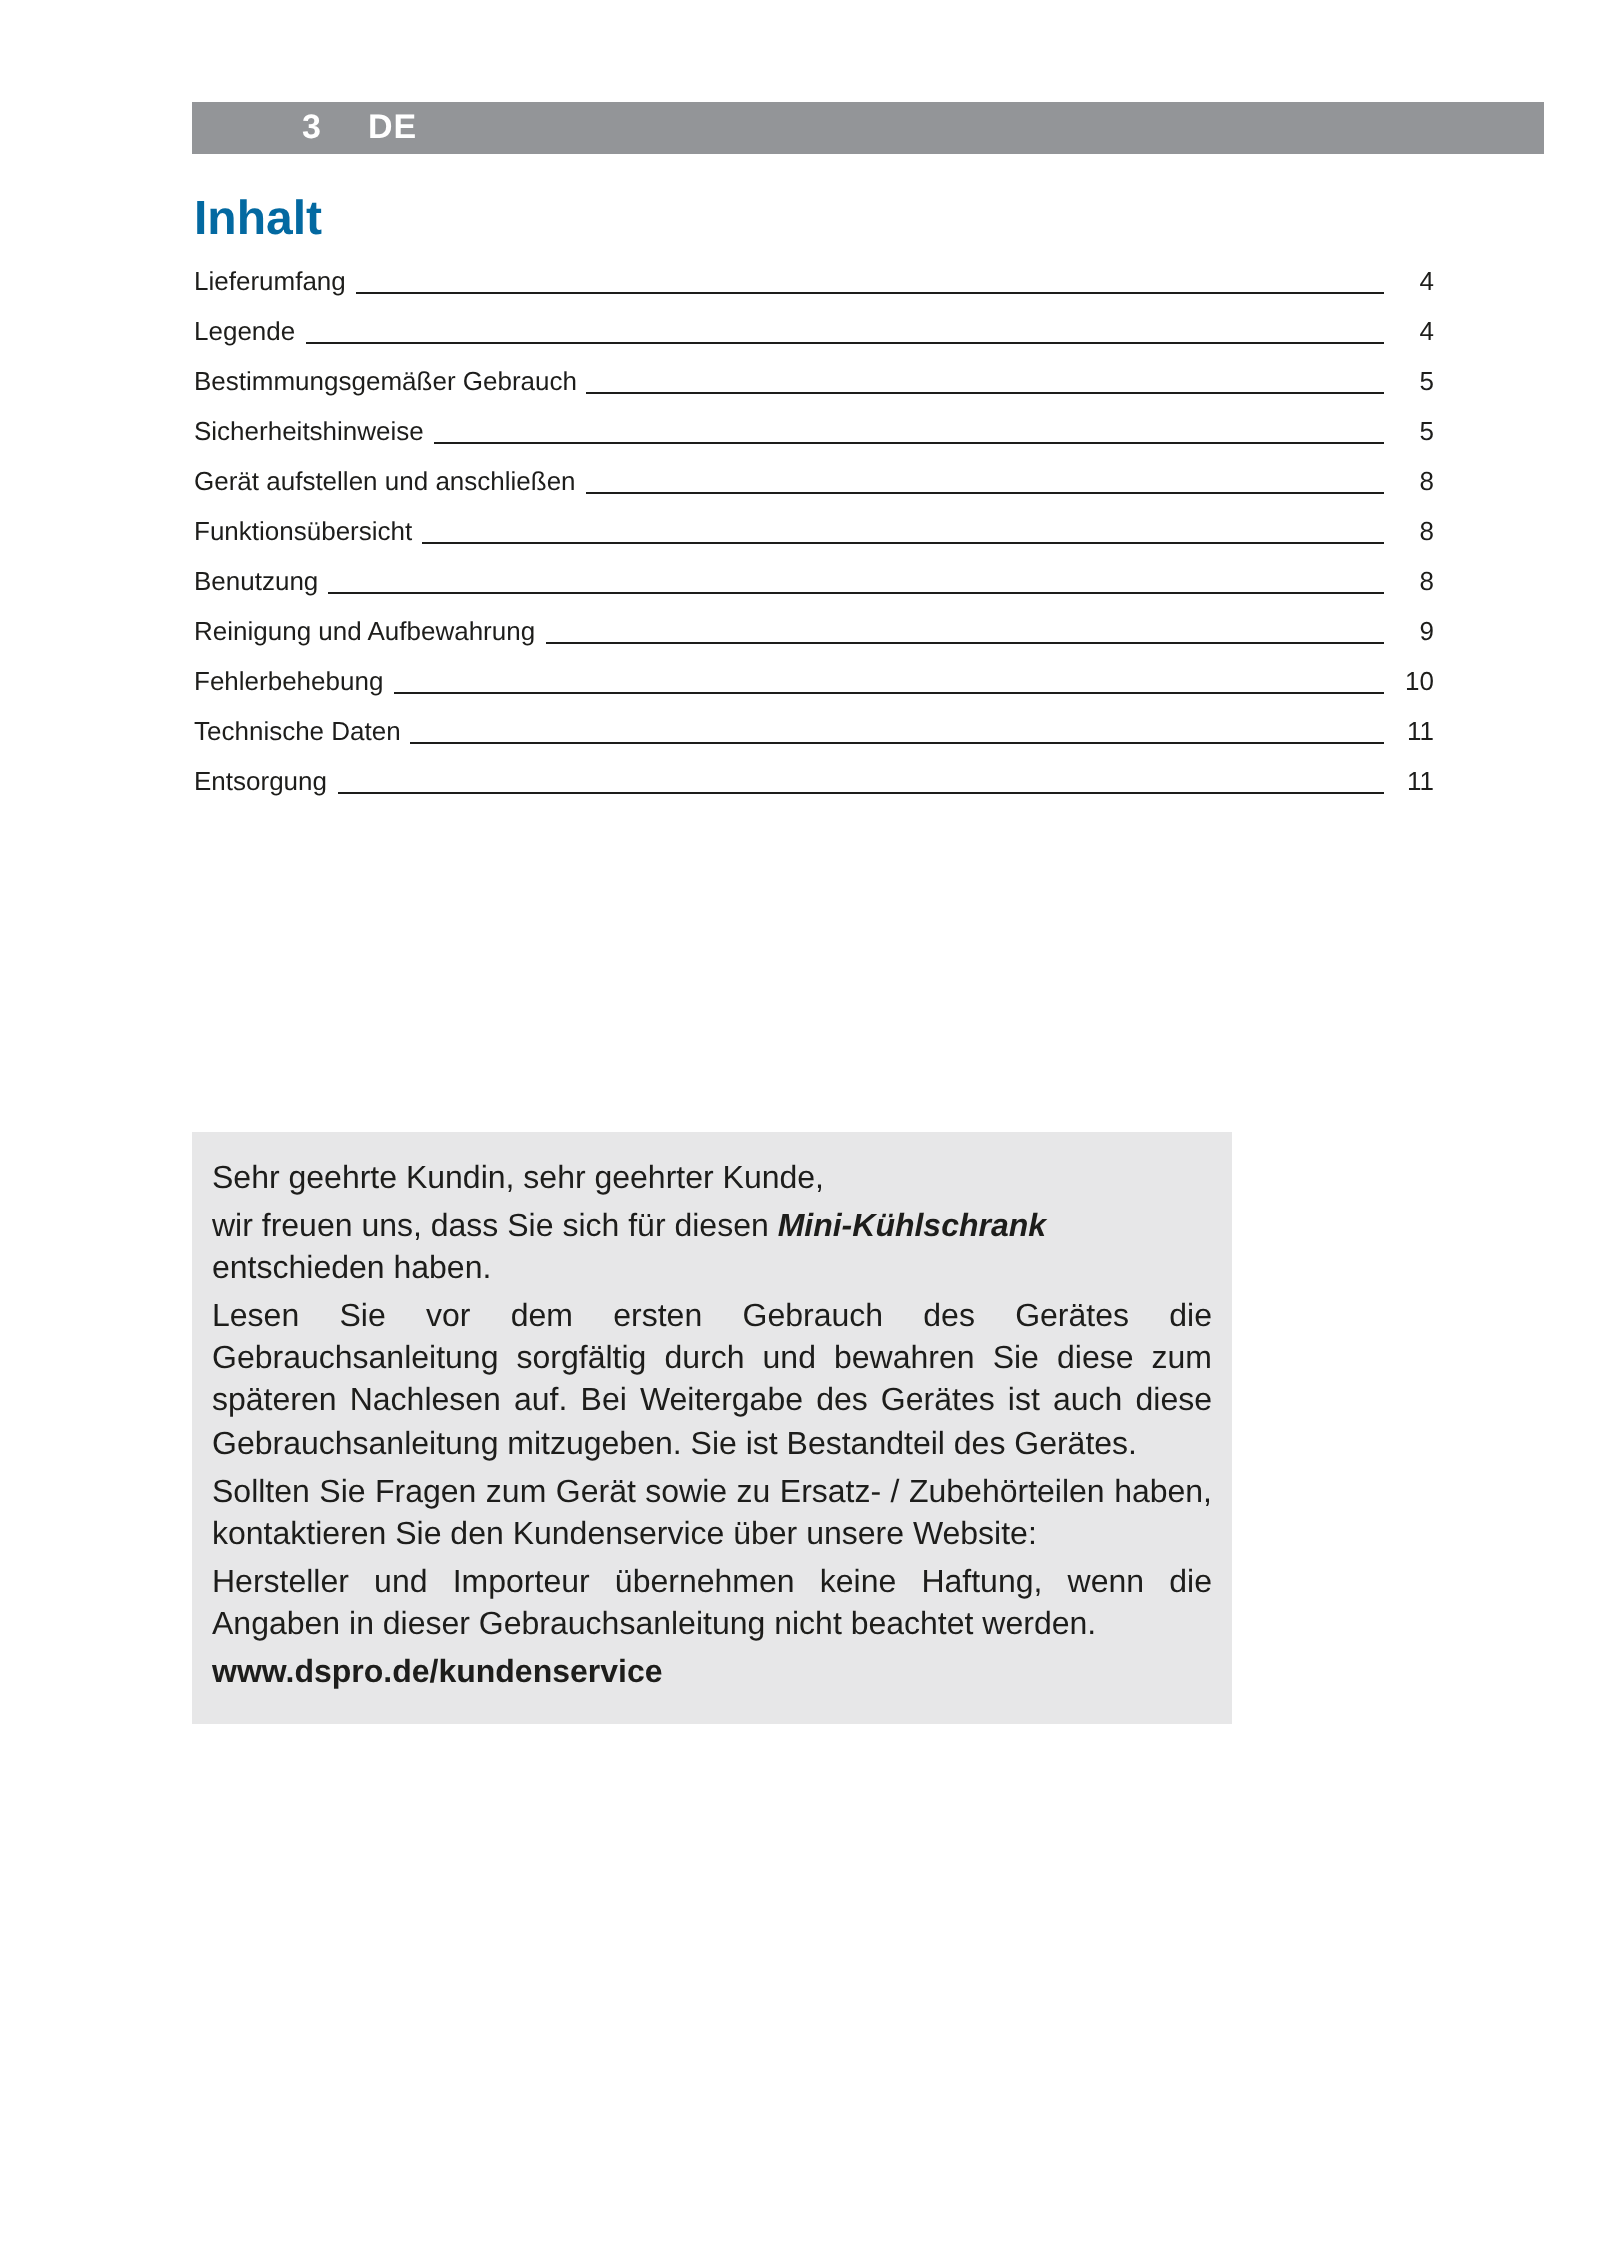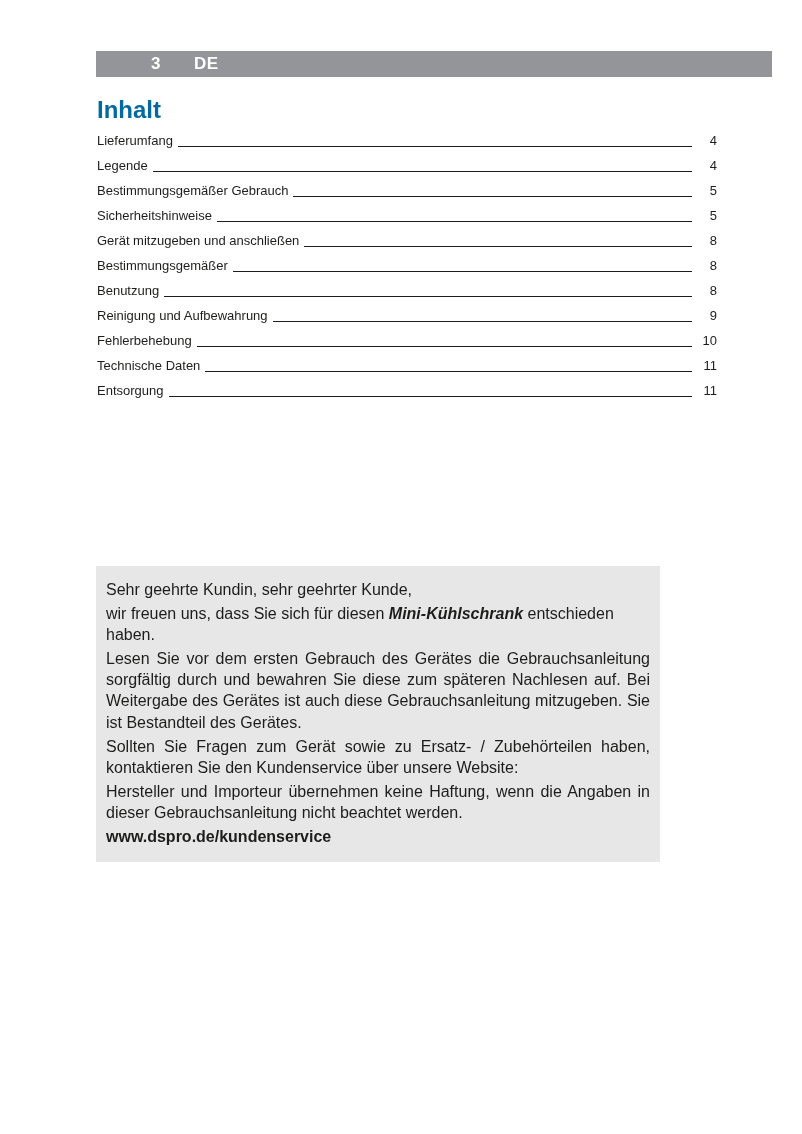--- a/index.html
+++ b/index.html
@@ -22,21 +22,21 @@
     width: 676px;
     height: 26px;
     display: flex;
     align-items: center;
     font-size: 17px;
     font-weight: bold;
     color: #ffffff;
     letter-spacing: 0.5px;
   }
   .header-page-number { margin-left: 55px; }
-  .header-lang { margin-left: 33px; }
+  .header-lang { margin-left: 23px; }
   .page-title {
     position: absolute;
     left: 97px;
     top: 97px;
     font-size: 24px;
     line-height: 26px;
     font-weight: bold;
     color: #0369a1;
   }
   .toc {
@@ -62,21 +62,21 @@
     top: 2px;
   }
   .toc-page {
     width: 22px;
     text-align: right;
   }
   .intro-box {
     position: absolute;
     left: 96px;
     top: 566px;
-    width: 564px;
+    width: 520px;
     padding: 13px 10px 12px 10px;
     font-size: 16px;
     line-height: 21.3px;
     color: #1d1d1b;
   }
   .intro-box p { margin: 0 0 2.5px 0; text-align: justify; }
   .intro-box p.no-justify { text-align: left; }
   .product-name { font-weight: bold; font-style: italic; }
   .website-line {
     text-align: right;
@@ -111,26 +111,26 @@
       <span>Bestimmungsgemäßer Gebrauch</span>
       <span class="toc-leader"></span>
       <span class="toc-page">5</span>
     </div>
     <div class="toc-row">
       <span>Sicherheitshinweise</span>
       <span class="toc-leader"></span>
       <span class="toc-page">5</span>
     </div>
     <div class="toc-row">
-      <span>Gerät mitzugeben und anschließen</span>
+      <span>Gerät aufstellen und anschließen</span>
       <span class="toc-leader"></span>
       <span class="toc-page">8</span>
     </div>
     <div class="toc-row">
-      <span>Bestimmungsgemäßer</span>
+      <span>Funktionsübersicht</span>
       <span class="toc-leader"></span>
       <span class="toc-page">8</span>
     </div>
     <div class="toc-row">
       <span>Benutzung</span>
       <span class="toc-leader"></span>
       <span class="toc-page">8</span>
     </div>
     <div class="toc-row">
       <span>Reinigung und Aufbewahrung</span>

